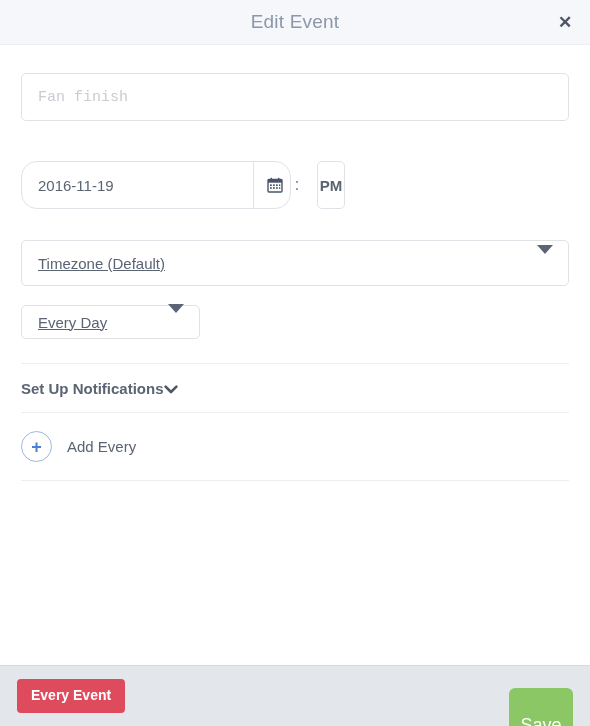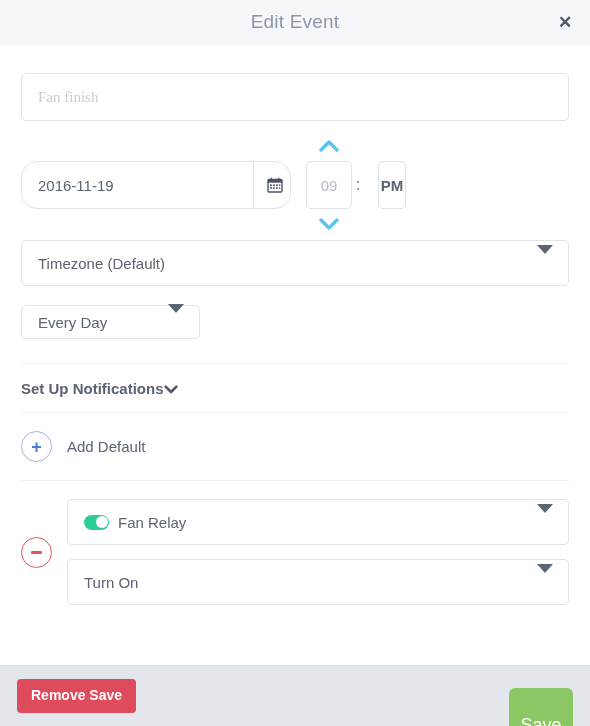--- a/index.html
+++ b/index.html
@@ -70,21 +70,21 @@
     overflow: hidden;
   }
 
   .form-control {
     display: block;
     width: 100%;
     height: 48px;
     border: 1px solid #dfe3e8;
     border-radius: 5px;
     background: #fff;
-    font-family: Liberation Serif, serif;
+    font-family: Liberation Mono, monospace;
     font-size: 15px;
     color: #5a6473;
     padding: 0 16px;
     outline: none;
   }
   .form-control::placeholder { color: #c9ccd1; }
 
   .row-name { padding-top: 28px; }
 
   
@@ -191,20 +191,21 @@
     height: 46px;
     border: 1px solid #dfe3e8;
     border-radius: 5px;
     background: #fff;
     display: flex;
     align-items: center;
     padding: 0 16px;
     font-size: 15px;
     color: #5a6473;
     cursor: pointer;
+    text-decoration: underline;
   }
   .select-caret {
     position: absolute;
     right: 16px;
     top: 50%;
     transform: translateY(-50%);
     pointer-events: none;
   }
   .caret-tri {
     width: 0; height: 0;
@@ -386,33 +387,20 @@
               <rect x="12" y="7.4" width="1.3" height="1.6"></rect>
               <rect x="3" y="10.2" width="1.8" height="1.6"></rect>
               <rect x="6" y="10.2" width="1.8" height="1.6"></rect>
               <rect x="9" y="10.2" width="1.8" height="1.6"></rect>
               <rect x="12" y="10.2" width="1.3" height="1.6"></rect>
             </g>
           </svg>
         </div>
       </div>
 
-      <div class="spinner">
-        <div class="spin-arrow">
-          <svg width="20" height="12" viewBox="0 0 20 12">
-              <path d="M2 10 L10 2 L18 10" fill="none" stroke="currentColor" stroke-width="3.4" stroke-linecap="round" stroke-linejoin="round"></path>
-            </svg>
-        </div>
-        <input class="spin-box" type="text" value="09" style="">
-        <div class="spin-arrow">
-          <svg width="20" height="12" viewBox="0 0 20 12">
-              <path d="M2 2 L10 10 L18 2" fill="none" stroke="currentColor" stroke-width="3.4" stroke-linecap="round" stroke-linejoin="round"></path>
-            </svg>
-        </div>
-      </div>
 
       <div class="time-colon">:</div>
 
 
       <button class="ampm-btn">PM</button>
     </div>
 
     <div class="select-wrap row-timezone">
       <div class="select-box">Timezone (Default)</div>
       <span class="select-caret"><span class="caret-tri"></span></span>
@@ -431,46 +419,25 @@
           <svg width="14" height="9" viewBox="0 0 14 9">
               <path d="M1.6 1.6 L7 7 L12.4 1.6" fill="none" stroke="#4e5767" stroke-width="2.6" stroke-linecap="round" stroke-linejoin="round"></path>
             </svg>
         </span>
       </div>
       <div class="divider"></div>
     </div>
 
     <div class="sec-addaction">
       <span class="circle-plus">+</span>
-      <span class="add-action-label">Add Default</span>
+      <span class="add-action-label">Add Every</span>
     </div>
     <div class="divider"></div>
 
-    <div class="action-block">
-      <span class="circle-minus">
-        <span class="minus-bar"></span>
-      </span>
-      <div class="action-selects">
-
-        <div class="select-wrap">
-          <div class="select-box">
-            <span class="toggle"></span>
-            <span>Fan Relay</span>
-          </div>
-          <span class="select-caret"><span class="caret-tri"></span></span>
-        </div>
-
-        <div class="select-wrap">
-          <div class="select-box">Turn On</div>
-          <span class="select-caret"><span class="caret-tri"></span></span>
-        </div>
-
-      </div>
-    </div>
 
   </div>
 
   <div class="modal-footer">
-    <button class="btn-remove">Remove Save</button>
+    <button class="btn-remove">Every Event</button>
     <button class="btn-save">Save</button>
   </div>
 
 </div>
 
 </body></html>

